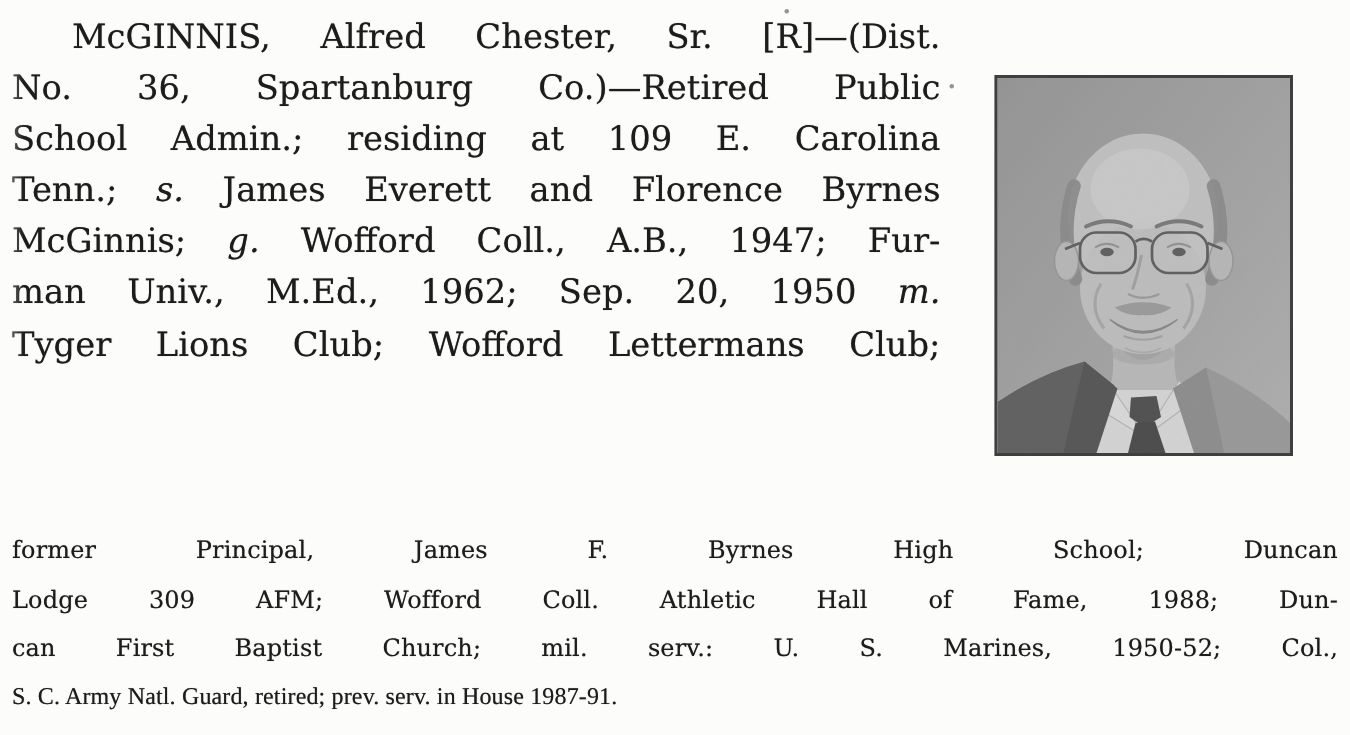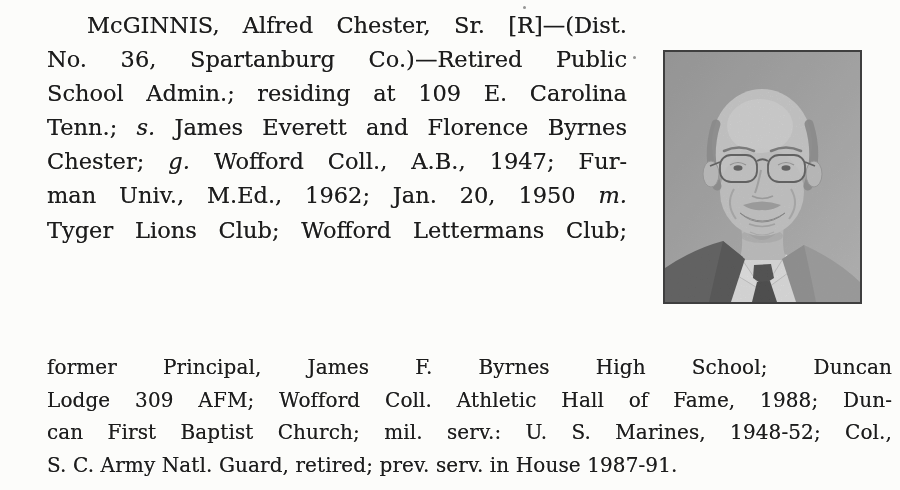--- a/index.html
+++ b/index.html
@@ -16,25 +16,24 @@
     color:var(--ink);
   }
   .textblock{position:absolute;}
   #column-text{left:8px;top:8px;width:619px;}
   #full-text{left:8px;top:351px;width:884px;}
   .line{
     text-align:justify;
     text-align-last:justify;
     white-space:normal;
     text-shadow:0 0 0.5px rgba(25,25,25,0.65);
-    margin-left:39px;
   }
   #column-text .line{font-size:22.5px;line-height:34.1px;height:34.1px;}
-  #full-text .line{font-size:20px;line-height:32.6px;height:32.6px;letter-spacing:0.1px;}
-  .line.last{text-align-last:left;}
+  #full-text .line{font-size:16px;line-height:32.6px;height:32.6px;letter-spacing:0.1px;}
+  .line.last{text-align-last:left;font-family:Liberation Serif, serif;}
   .it{font-style:italic;}
   
   #photo{
     position:absolute;left:663px;top:50px;width:195px;height:250px;
     border:2px solid rgba(45,45,45,0.85);
     box-sizing:content-box;
     background:#a8a8a8;
   }
   #photo svg{display:block;width:195px;height:250px;}
   
@@ -51,29 +50,29 @@
 </head>
 <body>
 
 <div id="canvas">
 
   <div id="column-text" class="textblock">
       <div class="line" style="text-indent: 40px;"><span>McGINNIS, Alfred Chester, Sr. [R]—(Dist.</span></div>
       <div class="line"><span>No. 36, Spartanburg Co.)—Retired Public</span></div>
       <div class="line"><span>School Admin.; residing at 109 E. Carolina</span></div>
       <div class="line"><span>Tenn.; </span><span class="it">s.</span><span> James Everett and Florence Byrnes</span></div>
-      <div class="line"><span>Chester; </span><span class="it">g.</span><span> Wofford Coll., A.B., 1947; Fur-</span></div>
-      <div class="line"><span>man Univ., M.Ed., 1962; Jan. 20, 1950 </span><span class="it">m.</span></div>
+      <div class="line"><span>McGinnis; </span><span class="it">g.</span><span> Wofford Coll., A.B., 1947; Fur-</span></div>
+      <div class="line"><span>man Univ., M.Ed., 1962; Sep. 20, 1950 </span><span class="it">m.</span></div>
       <div class="line"><span>Tyger Lions Club; Wofford Lettermans Club;</span></div>
     </div>
 
   <div id="full-text" class="textblock">
       <div class="line"><span>former Principal, James F. Byrnes High School; Duncan</span></div>
       <div class="line"><span>Lodge 309 AFM; Wofford Coll. Athletic Hall of Fame, 1988; Dun-</span></div>
-      <div class="line"><span>can First Baptist Church; mil. serv.: U. S. Marines, 1948-52; Col.,</span></div>
+      <div class="line"><span>can First Baptist Church; mil. serv.: U. S. Marines, 1950-52; Col.,</span></div>
       <div class="line last"><span>S. C. Army Natl. Guard, retired; prev. serv. in House 1987-91.</span></div>
     </div>
 
   <div id="photo" role="img" aria-label="Black-and-white head-and-shoulders portrait of an older balding man with wire-rim glasses and a mustache, smiling, wearing a dark suit jacket, white shirt and dark tie">
     <svg viewBox="0 0 195 250" xmlns="http://www.w3.org/2000/svg">
       <defs>
         <linearGradient id="bgGrad" x1="0" y1="0" x2="1" y2="1">
           <stop offset="0" stop-color="#989898"></stop>
           <stop offset="0.55" stop-color="#a9a9a9"></stop>
           <stop offset="1" stop-color="#b8b8b8"></stop>

